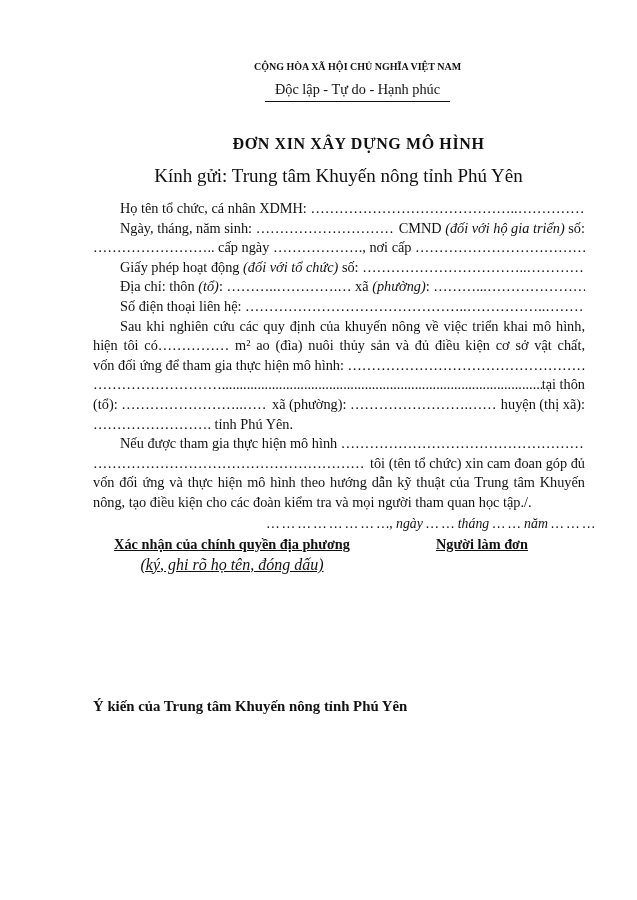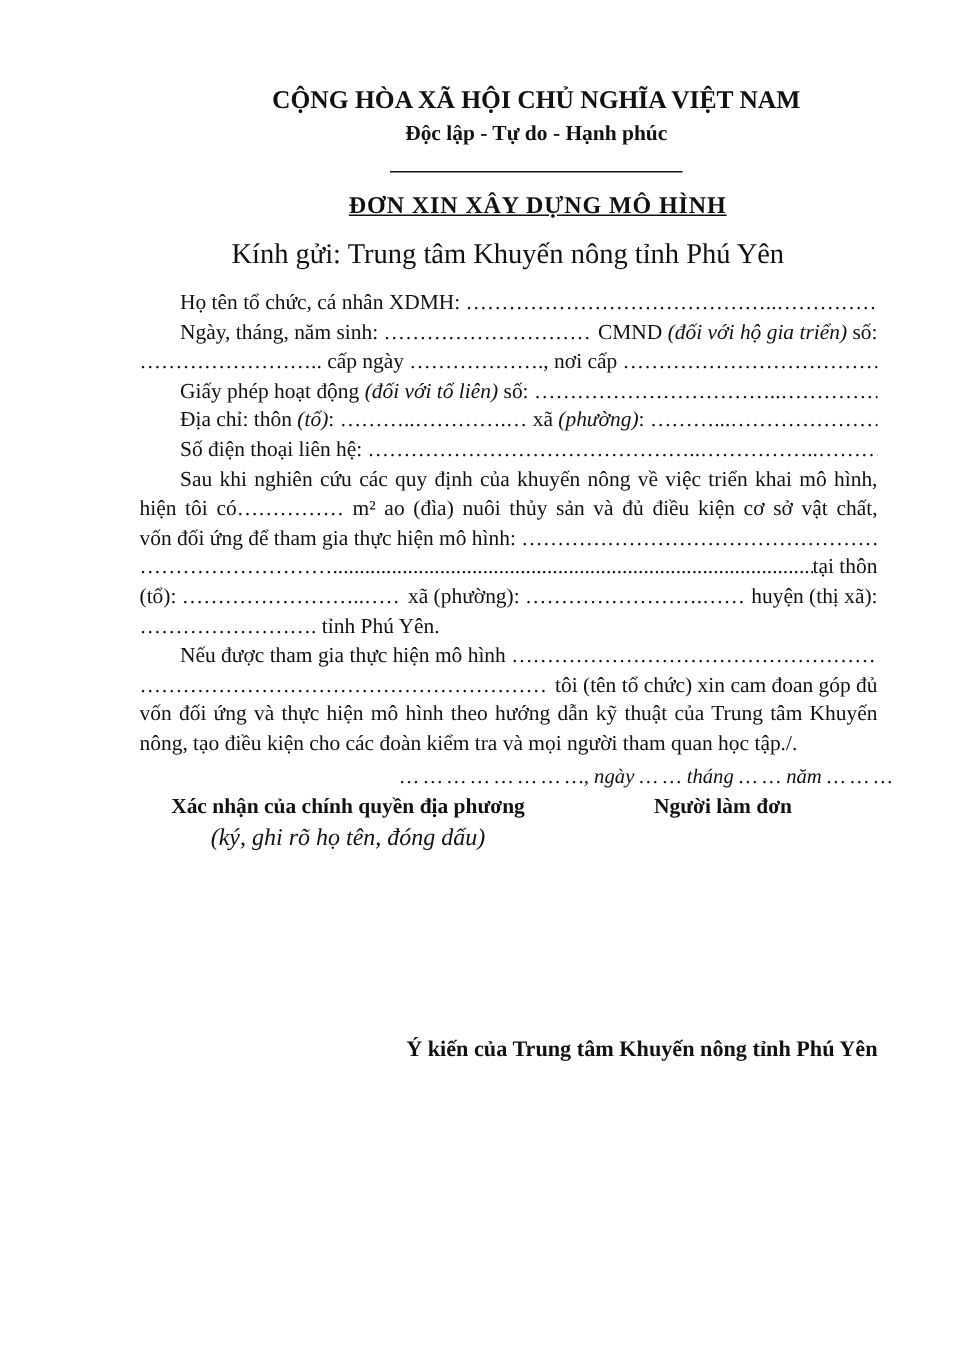--- a/index.html
+++ b/index.html
@@ -7,53 +7,53 @@
     width:637px;height:900px;
     background:#ffffff;
     color:#111;
     font-family:"Liberation Serif","DejaVu Serif",serif;
     overflow:hidden;
   }
   .page{width:637px;height:900px;position:relative;}
 
   
   .header{margin-top:58px;text-align:center;}
-  .nat-title{font-weight:bold;font-size:17px;line-height:17px;padding-left:78px;}
+  .nat-title{font-weight:bold;font-size:10px;line-height:17px;padding-left:78px;}
   .motto-row{margin-top:5px;padding-left:78px;}
   .motto{
-    display:inline-block;font-weight:bold;font-size:14.3px;line-height:17px;
-    border-bottom:1.5px solid #111;padding:0 10px 16px 10px;text-align:right;
+    display:inline-block;font-weight:normal;font-size:14.3px;line-height:17px;
+    border-bottom:1.5px solid #111;padding:0 10px 3px 10px;text-align:right;
   }
-  .doc-title{margin-top:13px;padding-left:80px;font-weight:bold;font-size:16px;letter-spacing:.6px;line-height:19px;text-decoration:underline;}
+  .doc-title{margin-top:32px;padding-left:80px;font-weight:bold;font-size:16px;letter-spacing:.6px;line-height:19px;}
   .salutation{margin-top:14px;padding-left:40px;font-size:19px;line-height:17px;}
 
   
   .body-block{margin:15px 52px 0 93px;width:492px;font-size:14.3px;}
   .line{height:19.6px;line-height:19.6px;}
   .indent{padding-left:27px;}
   .clip,.just{white-space:nowrap;overflow:hidden;}
   .just{text-align:justify;text-align-last:justify;}
   .fill{display:flex;}
   .fill > span{white-space:pre;}
   .fillspan{flex:1 1 0;overflow:hidden;}
   .it{font-style:italic;}
 
   .date-line{
     margin-top:1px;text-align:right;font-style:italic;font-size:13.8px;line-height:19px;
     margin-right:-10px;
   }
 
-  .sig-row{display:flex;margin-top:1px;}
+  .sig-row{display:flex;margin-top:1px;text-decoration:underline;}
   .sig-block{text-align:center;}
   .sig-left{margin-left:6px;width:266px;}
   .sig-right{margin-left:auto;width:206px;text-align:center;}
   .sig-title{font-weight:bold;font-size:14.3px;line-height:20px;}
   .sig-note{font-style:italic;font-size:16px;line-height:20px;margin-top:1px;}
 
-  .opinion{margin-top:122px;text-align:right;font-weight:bold;font-size:14.8px;line-height:18px;}
+  .opinion{margin-top:122px;text-align:left;font-weight:bold;font-size:14.8px;line-height:18px;}
 </style>
 </head>
 <body>
 
 <div class="page">
 
   <div class="header">
     <div class="nat-title">CỘNG HÒA XÃ HỘI CHỦ NGHĨA VIỆT NAM</div>
     <div class="motto-row">
       <span class="motto">Độc lập - Tự do - Hạnh phúc</span>
@@ -66,21 +66,21 @@
     <div>
         <div class="line clip indent"><span>Họ tên tổ chức, cá nhân XDMH: ……………………………………..…………………………………</span></div>
         <div class="line fill indent">
           <span>Ngày, tháng, năm sinh: </span>
           <span class="fillspan">…………………………………………………</span>
           <span> CMND </span>
           <span class="it">(đối với hộ gia triển)</span>
           <span> số:</span>
         </div>
         <div class="line clip"><span>…………………….. cấp ngày ………………., nơi cấp ……………………………………………………</span></div>
-        <div class="line clip indent"><span>Giấy phép hoạt động </span><span class="it">(đối với tổ liên)</span><span> số: ……………………………..……………………………</span></div>
+        <div class="line clip indent"><span>Giấy phép hoạt động </span><span class="it">(đối với tổ chức)</span><span> số: ……………………………..……………………………</span></div>
         <div class="line clip indent"><span>Địa chỉ: thôn </span><span class="it">(tổ)</span><span>: ………..………….… xã </span><span class="it">(phường)</span><span>: ………...……………………………………</span></div>
         <div class="line clip indent"><span>Số điện thoại liên hệ: ………………………………………..……………..………………………………</span></div>
         <div class="line just indent"><span>Sau khi nghiên cứu các quy định của khuyến nông về việc triển khai mô hình,</span></div>
         <div class="line just"><span>hiện tôi có…………… m² ao (đìa) nuôi thủy sản và đủ điều kiện cơ sở vật chất,</span></div>
         <div class="line clip"><span>vốn đối ứng để tham gia thực hiện mô hình: ………………………………………………………………</span></div>
         <div class="line fill">
           <span class="fillspan">………………………..............................................................................................................................................................</span>
           <span>tại thôn</span>
         </div>
         <div class="line fill">

